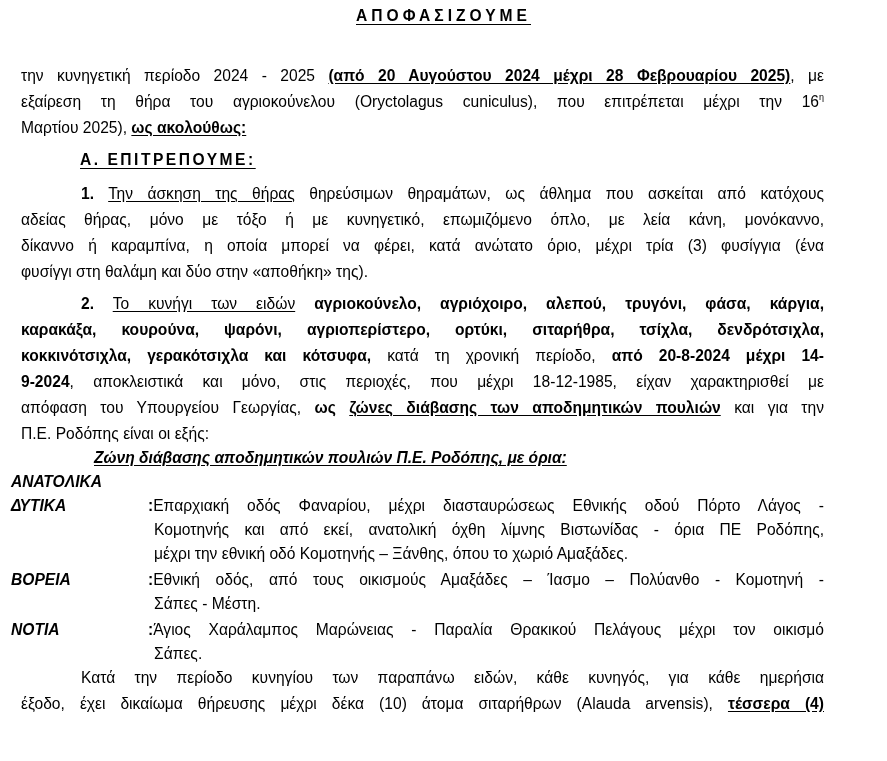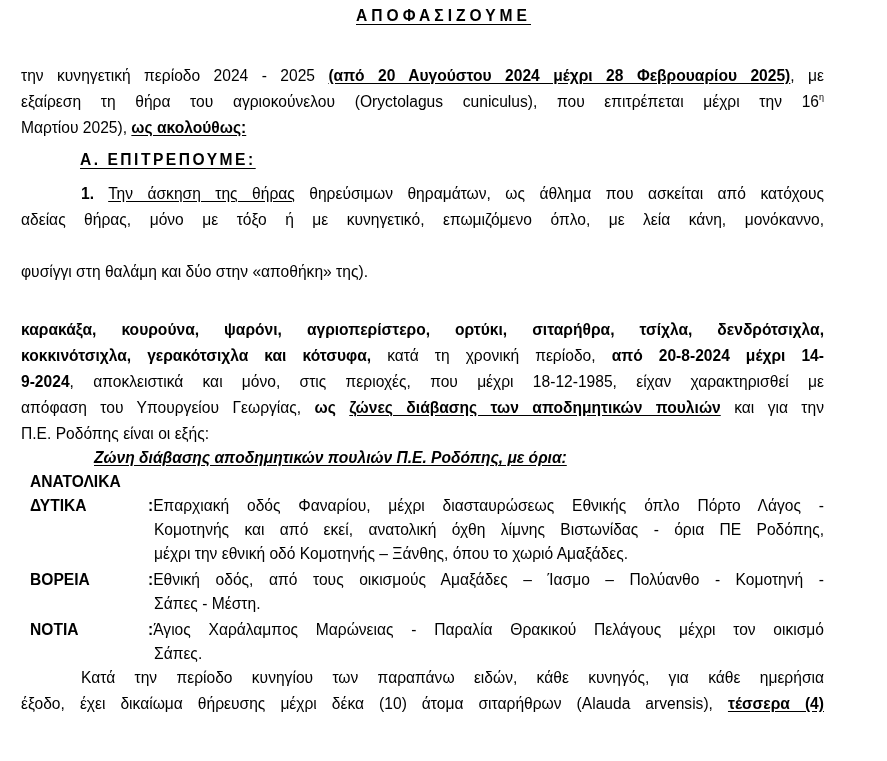--- a/index.html
+++ b/index.html
@@ -9,21 +9,21 @@
       color: #000; font-size: 15.6px;
     }
     .page { position: relative; width: 724px; height: 761px; }
     .line { position: absolute; white-space: nowrap; line-height: 20px; }
     .just { text-align: justify; text-align-last: justify; left: 21px; width: 803px; }
     .b { font-weight: bold; }
     .u { text-decoration: underline; text-underline-offset: 2px; }
     .title { left: 0; width: 887px; text-align: center; font-weight: bold; letter-spacing: 4px; text-decoration: underline; text-underline-offset: 3px; }
     .heading-a { font-weight: bold; letter-spacing: 2.5px; text-decoration: underline; text-underline-offset: 3px; }
     sup { font-size: 9px; vertical-align: 7px; line-height: 0; }
-    .zone-label { position: absolute; left: 30px; font-weight: bold; line-height: 20px; }
+    .zone-label { position: absolute; left: 11px; font-weight: bold; line-height: 20px; font-style: italic; }
     .zone-text { position: absolute; left: 148px; line-height: 20px; white-space: nowrap; }
     .zone-text.j { text-align: justify; text-align-last: justify; width: 676px; }
     .colon { font-weight: bold; }
   </style>
 </head>
 <body>
 
 <div class="page">
 
   <div class="line title" style="top:6px;">ΑΠΟΦΑΣΙΖΟΥΜΕ</div>
@@ -37,40 +37,44 @@
   <div class="line" style="top:118px; left:21px;">
     <span>Μαρτίου 2025), </span><span class="b u">ως ακολούθως:</span>
   </div>
 
   <div class="line heading-a" style="top:150px; left:80px;">Α. ΕΠΙΤΡΕΠΟΥΜΕ:</div>
 
   <div class="line just" style="top:184px; text-indent:60px;">
     <span class="b">1.</span> <span class="u">Την άσκηση της θήρας</span><span> θηρεύσιμων θηραμάτων, ως άθλημα που ασκείται από κατόχους</span>
   </div>
   <div class="line just" style="top:210px;">αδείας θήρας, μόνο με τόξο ή με κυνηγετικό, επωμιζόμενο όπλο, με λεία κάνη, μονόκαννο,</div>
+  <div class="line just" style="top:236px;">δίκαννο ή καραμπίνα, η οποία μπορεί να φέρει, κατά ανώτατο όριο, μέχρι τρία (3) φυσίγγια (ένα</div>
   <div class="line" style="top:262px; left:21px;">φυσίγγι στη θαλάμη και δύο στην «αποθήκη» της).</div>
 
+  <div class="line just" style="top:294px; text-indent:60px;">
+    <span class="b">2.</span> <span class="u">Το κυνήγι των ειδών</span><span class="b"> αγριοκούνελο, αγριόχοιρο, αλεπού, τρυγόνι, φάσα, κάργια,</span>
+  </div>
   <div class="line just b" style="top:320px;">καρακάξα, κουρούνα, ψαρόνι, αγριοπερίστερο, ορτύκι, σιταρήθρα, τσίχλα, δενδρότσιχλα,</div>
   <div class="line just" style="top:346px;">
     <span class="b">κοκκινότσιχλα, γερακότσιχλα και κότσυφα,</span><span> κατά τη χρονική περίοδο, </span><span class="b">από 20-8-2024  μέχρι 14-</span>
   </div>
   <div class="line just" style="top:372px;">
     <span class="b">9-2024</span><span>, αποκλειστικά και μόνο, στις περιοχές, που μέχρι 18-12-1985, είχαν χαρακτηρισθεί με</span>
   </div>
   <div class="line just" style="top:398px;">
     <span>απόφαση του Υπουργείου Γεωργίας, </span><span class="b">ως </span><span class="b u">ζώνες διάβασης των αποδημητικών πουλιών</span><span> και για την</span>
   </div>
   <div class="line" style="top:424px; left:21px;">Π.Ε. Ροδόπης είναι οι εξής:</div>
 
   <div class="line b u" style="top:448px; left:67px; font-style:italic;margin-left:27px;">Ζώνη διάβασης αποδημητικών πουλιών Π.Ε. Ροδόπης, με όρια:</div>
 
   <div class="zone-label" style="top:472px;">ΑΝΑΤΟΛΙΚΑ</div>
 
   <div class="zone-label" style="top:496px;">ΔΥΤΙΚΑ</div>
-  <div class="zone-text j" style="top:496px;"><span class="colon">:</span><span>Επαρχιακή οδός Φαναρίου, μέχρι διασταυρώσεως Εθνικής όπλο Πόρτο Λάγος -</span></div>
+  <div class="zone-text j" style="top:496px;"><span class="colon">:</span><span>Επαρχιακή οδός Φαναρίου, μέχρι διασταυρώσεως Εθνικής οδού Πόρτο Λάγος -</span></div>
   <div class="zone-text j" style="top:520px; left:154px; width:670px;">Κομοτηνής και από εκεί, ανατολική όχθη λίμνης Βιστωνίδας - όρια ΠΕ Ροδόπης,</div>
   <div class="zone-text" style="top:544px; left:154px;">μέχρι την εθνική οδό Κομοτηνής – Ξάνθης, όπου το χωριό Αμαξάδες.</div>
 
   <div class="zone-label" style="top:570px;">ΒΟΡΕΙΑ</div>
   <div class="zone-text j" style="top:570px;"><span class="colon">:</span><span>Εθνική οδός, από τους οικισμούς Αμαξάδες – Ίασμο – Πολύανθο - Κομοτηνή -</span></div>
   <div class="zone-text" style="top:594px; left:154px;">Σάπες - Μέστη.</div>
 
   <div class="zone-label" style="top:620px;">ΝΟΤΙΑ</div>
   <div class="zone-text j" style="top:620px;"><span class="colon">:</span><span>Άγιος Χαράλαμπος Μαρώνειας - Παραλία Θρακικού Πελάγους μέχρι τον οικισμό</span></div>
   <div class="zone-text" style="top:644px; left:154px;">Σάπες.</div>

